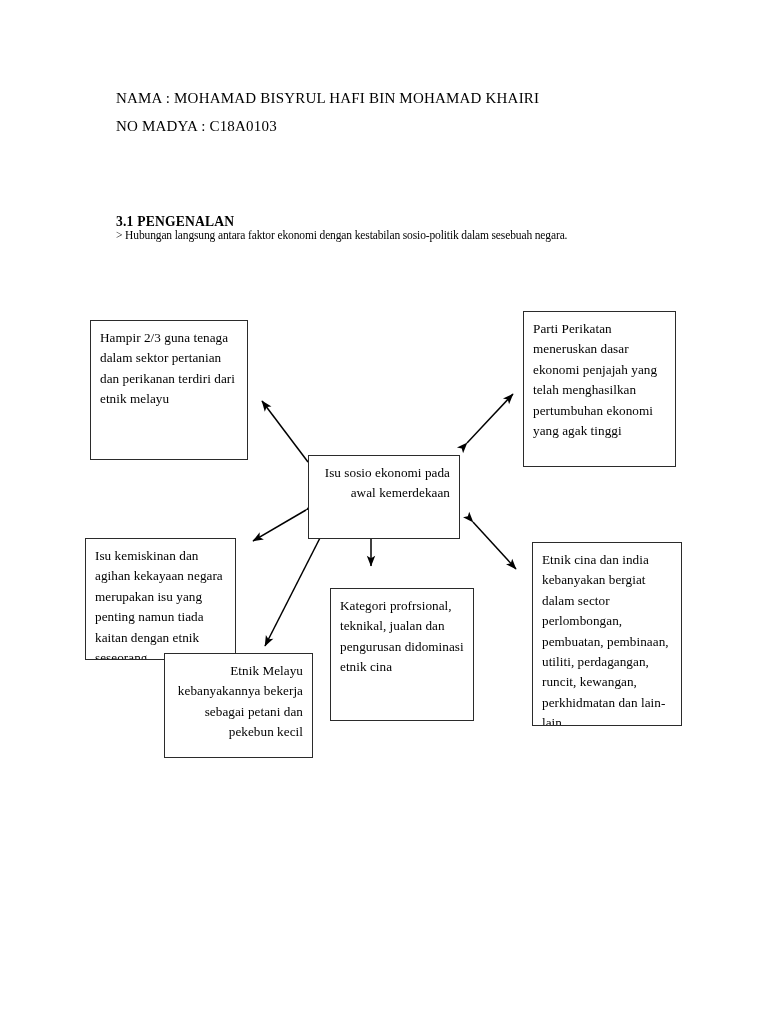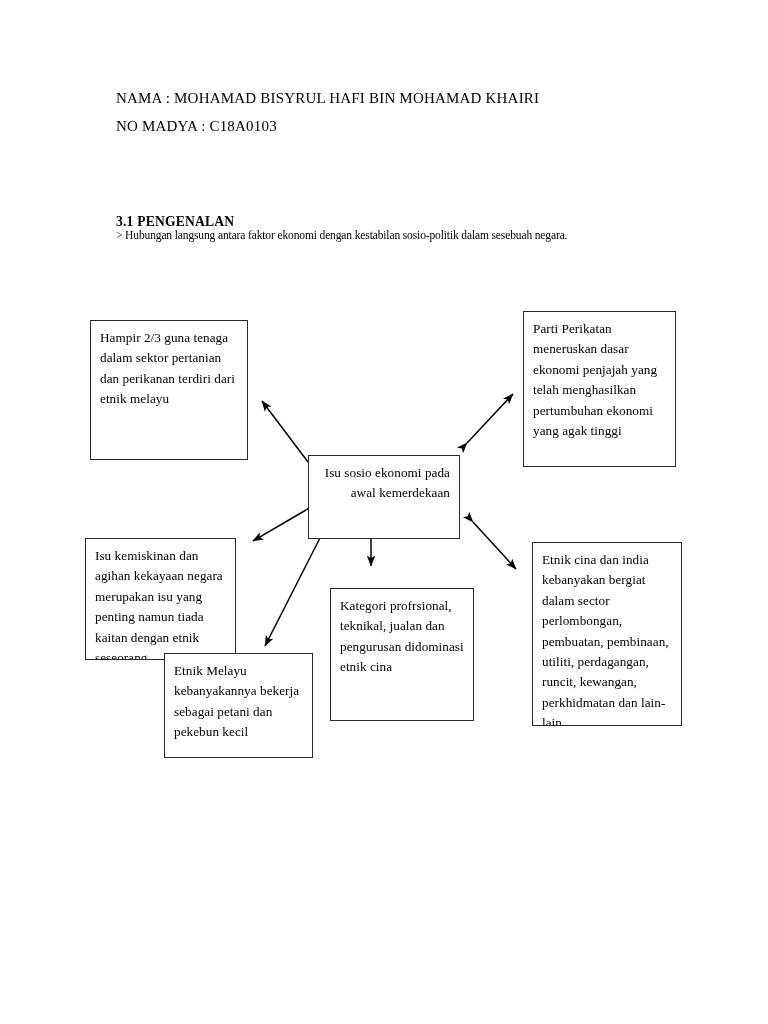--- a/index.html
+++ b/index.html
@@ -88,21 +88,21 @@
     letter-spacing: 0.05px;
   }
 
   
   #node-agriculture { left: 90px;  top: 320px; width: 158px; height: 140px; }
   #node-alliance    { left: 523px; top: 311px; width: 153px; height: 156px; }
   #node-center      { left: 308px; top: 455px; width: 152px; height: 84px; text-align: right;  }
   #node-poverty     { left: 85px;  top: 506px; width: 151px; height: 122px; margin-top: 32px; }
   #node-professional{ left: 330px; top: 570px; width: 144px; height: 133px; margin-top: 18px; }
   #node-chinese     { left: 532px; top: 542px; width: 150px; height: 184px; }
-  #node-malay       { left: 164px; top: 653px; width: 149px; height: 105px; }
+  #node-malay       { left: 164px; top: 653px; width: 149px; height: 105px; text-align: right; }
 </style>
 </head>
 <body>
 
 <div class="page">
 
   <div class="header">
     <div class="header-line">NAMA : MOHAMAD BISYRUL HAFI BIN MOHAMAD KHAIRI</div>
     <div class="header-line">NO MADYA : C18A0103</div>
   </div>

